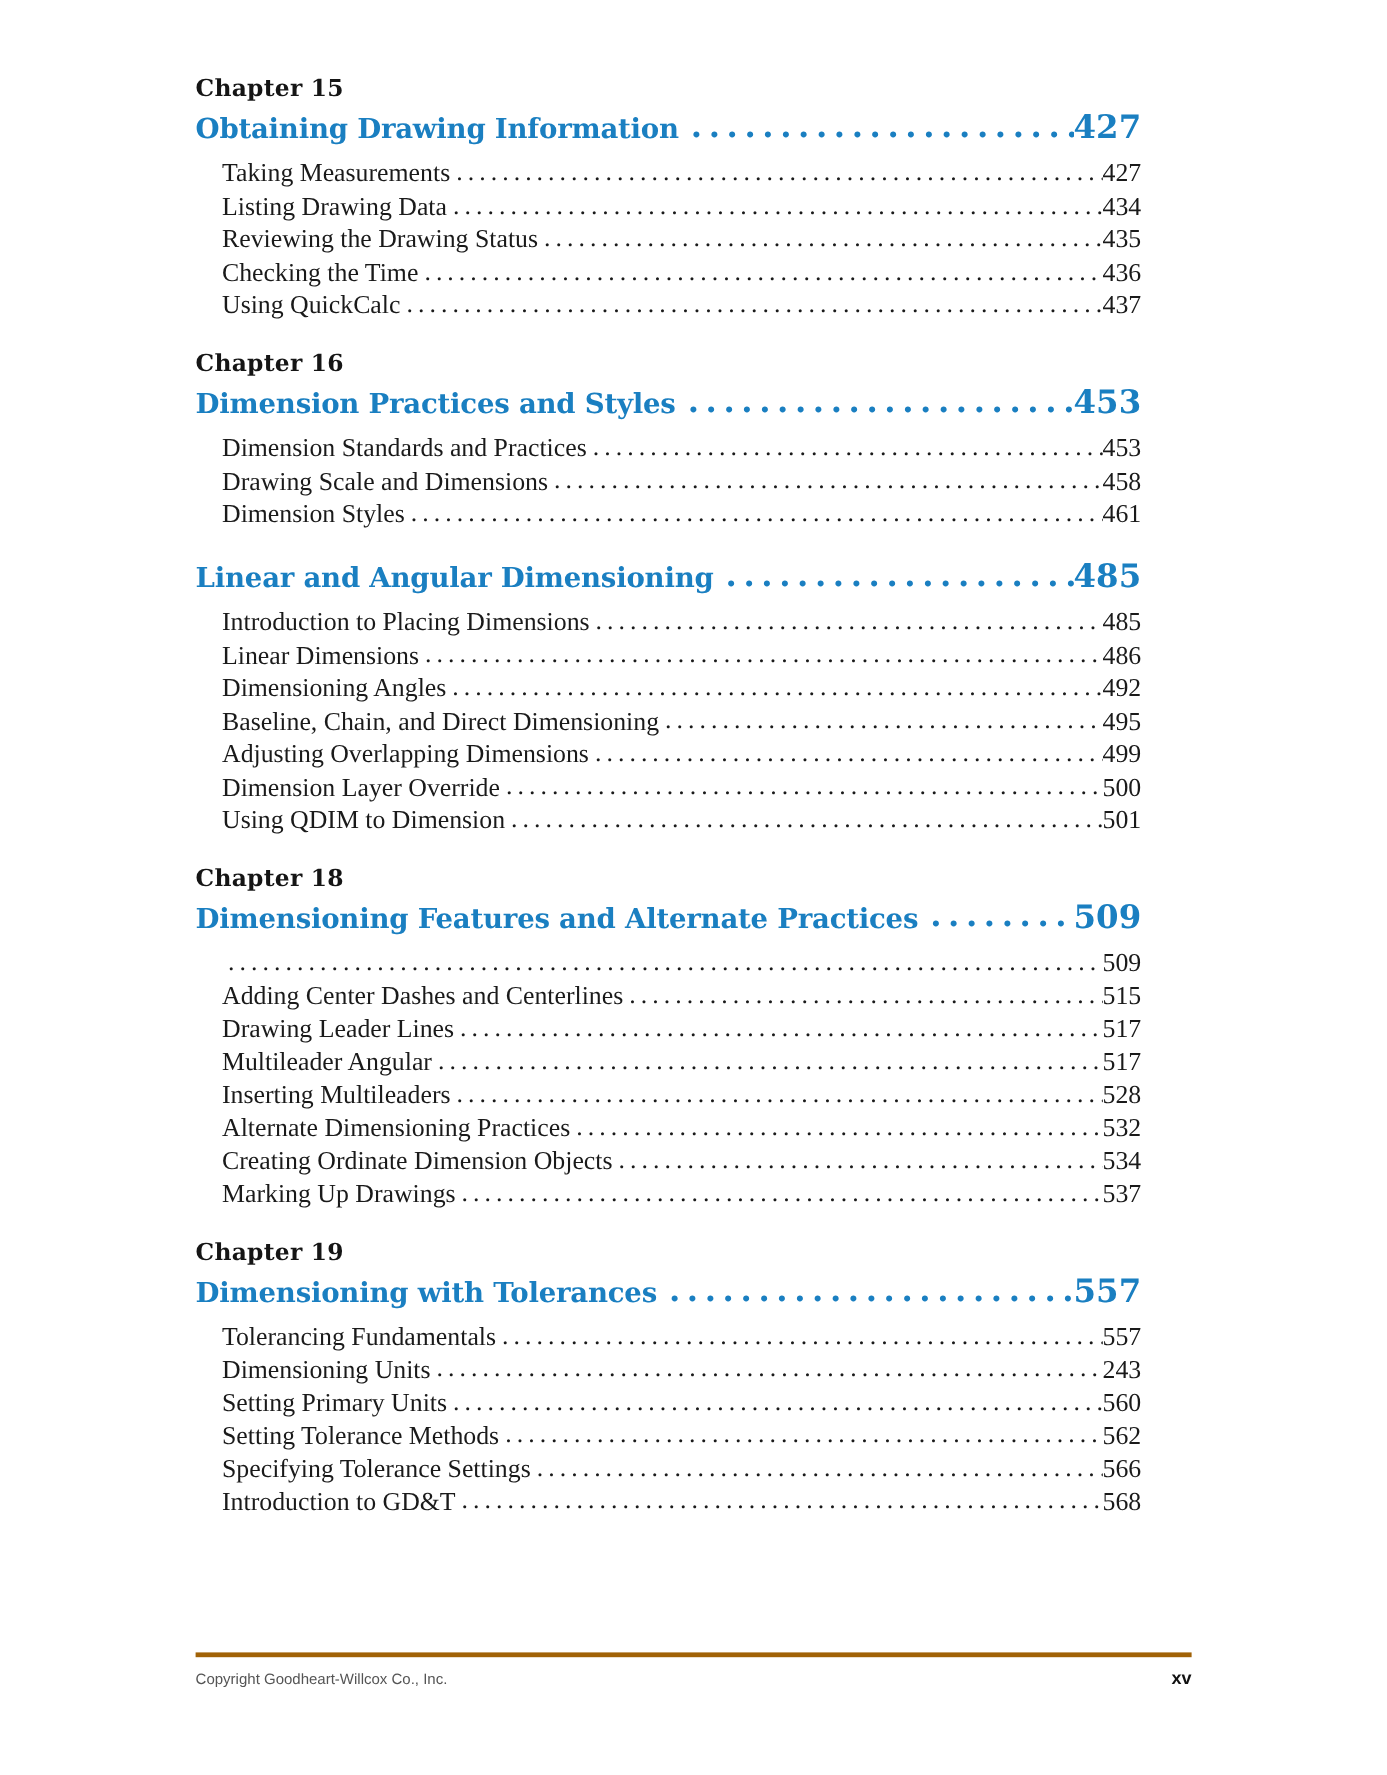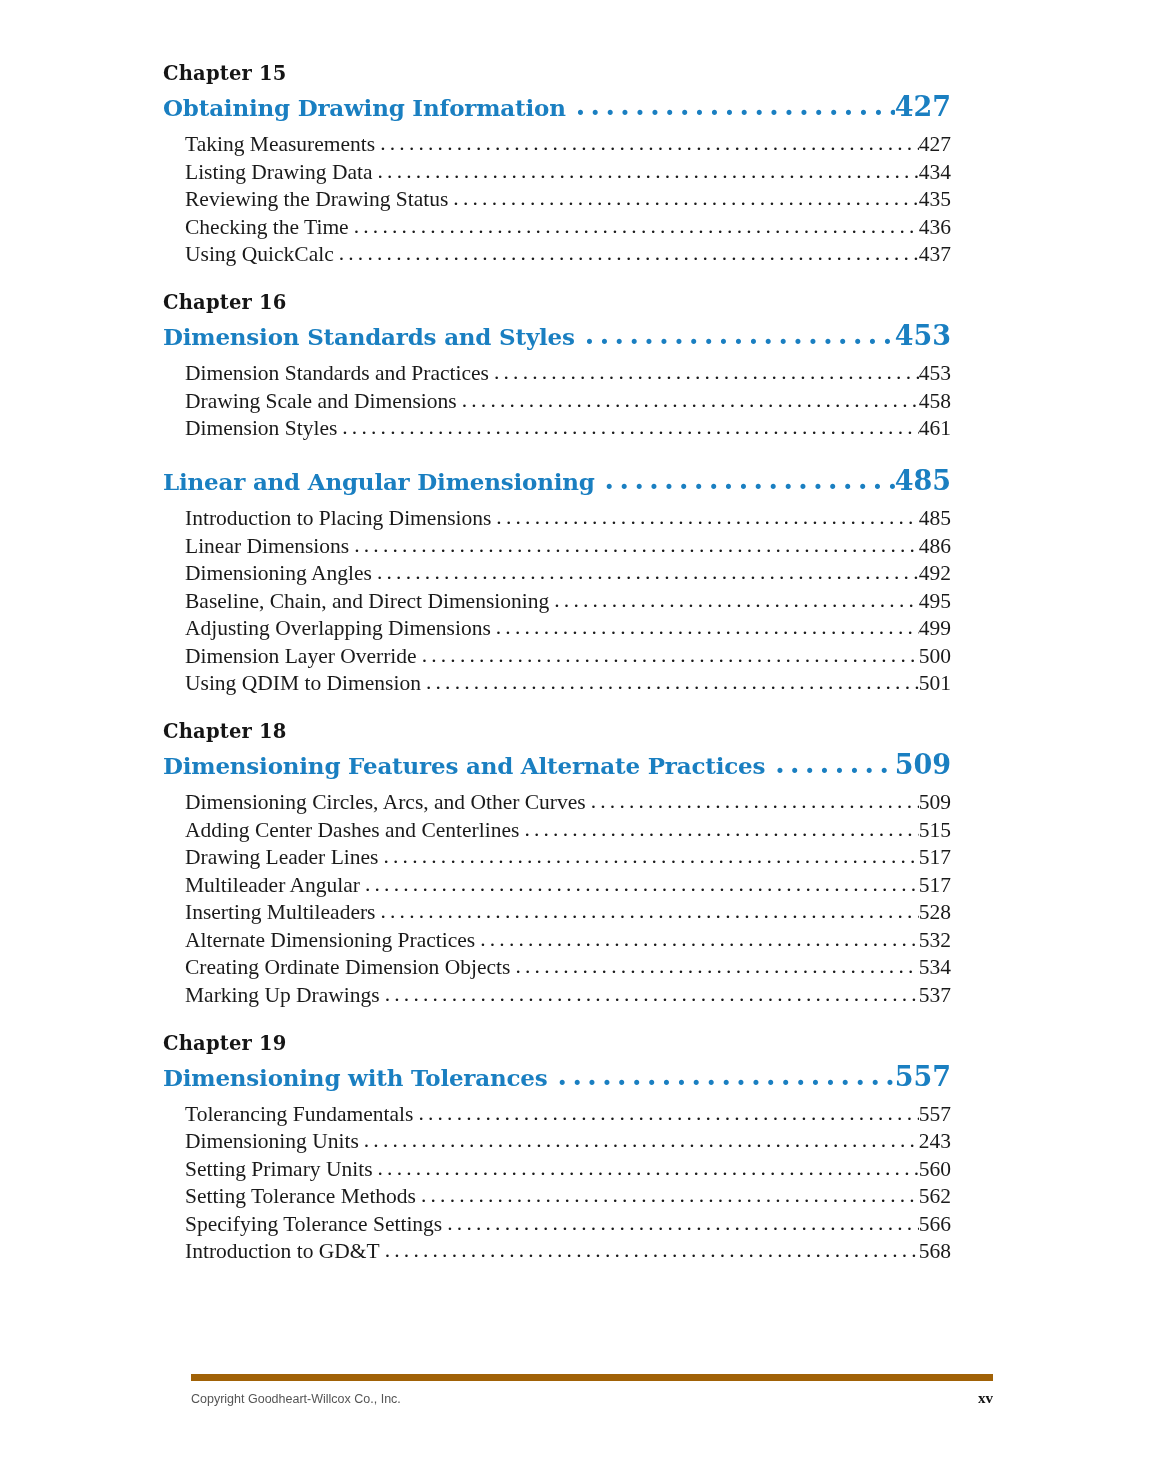--- a/index.html
+++ b/index.html
@@ -96,34 +96,33 @@
   .entry-page {
     font-size: 21.5px;
     color: #1a1a1a;
     white-space: nowrap;
   }
   .footer {
     position: absolute;
     left: 163px;
     right: 163px;
     bottom: 46px;
-    border-top: 7px solid #a16207;
+    border-top: 4px solid #a16207;
     padding-top: 9px;
     display: flex;
     justify-content: space-between;
     align-items: baseline;
-    margin-left: 28px;
   }
   .footer-copyright {
     font-family: "Liberation Sans", sans-serif;
     font-size: 12.5px;
     color: #555555;
   }
   .footer-pagenum {
-    font-family: Liberation Serif, serif;
+    font-family: Liberation Sans, sans-serif;
     font-weight: bold;
     font-size: 15px;
     color: #111111;
   }
 </style>
 </head>
 <body>
 
 <div class="page">
   <div id="chapters-container">
@@ -156,21 +155,21 @@
         </div>
         <div class="entry-row">
           <span class="entry-label">Using QuickCalc</span>
           <span class="entry-dots">................................................................................................................................................................</span>
           <span class="entry-page">437</span>
         </div>
       </div>
       <div class="chapter-block">
         <div class="chapter-label">Chapter 16</div>
         <div class="chapter-title-row">
-          <span class="chapter-title">Dimension Standards and Styles</span>
+          <span class="chapter-title">Dimension Practices and Styles</span>
           <span class="chapter-dots">........................................................................................................................</span>
           <span class="chapter-page">453</span>
         </div>
         <div class="entry-row">
           <span class="entry-label">Dimension Standards and Practices</span>
           <span class="entry-dots">................................................................................................................................................................</span>
           <span class="entry-page">453</span>
         </div>
         <div class="entry-row">
           <span class="entry-label">Drawing Scale and Dimensions</span>
@@ -226,21 +225,20 @@
         </div>
       </div>
       <div class="chapter-block">
         <div class="chapter-label">Chapter 18</div>
         <div class="chapter-title-row">
           <span class="chapter-title">Dimensioning Features and Alternate Practices</span>
           <span class="chapter-dots">........................................................................................................................</span>
           <span class="chapter-page">509</span>
         </div>
         <div class="entry-row">
-          <span class="entry-label">Dimensioning Circles, Arcs, and Other Curves</span>
           <span class="entry-dots">................................................................................................................................................................</span>
           <span class="entry-page">509</span>
         </div>
         <div class="entry-row">
           <span class="entry-label">Adding Center Dashes and Centerlines</span>
           <span class="entry-dots">................................................................................................................................................................</span>
           <span class="entry-page">515</span>
         </div>
         <div class="entry-row">
           <span class="entry-label">Drawing Leader Lines</span>

